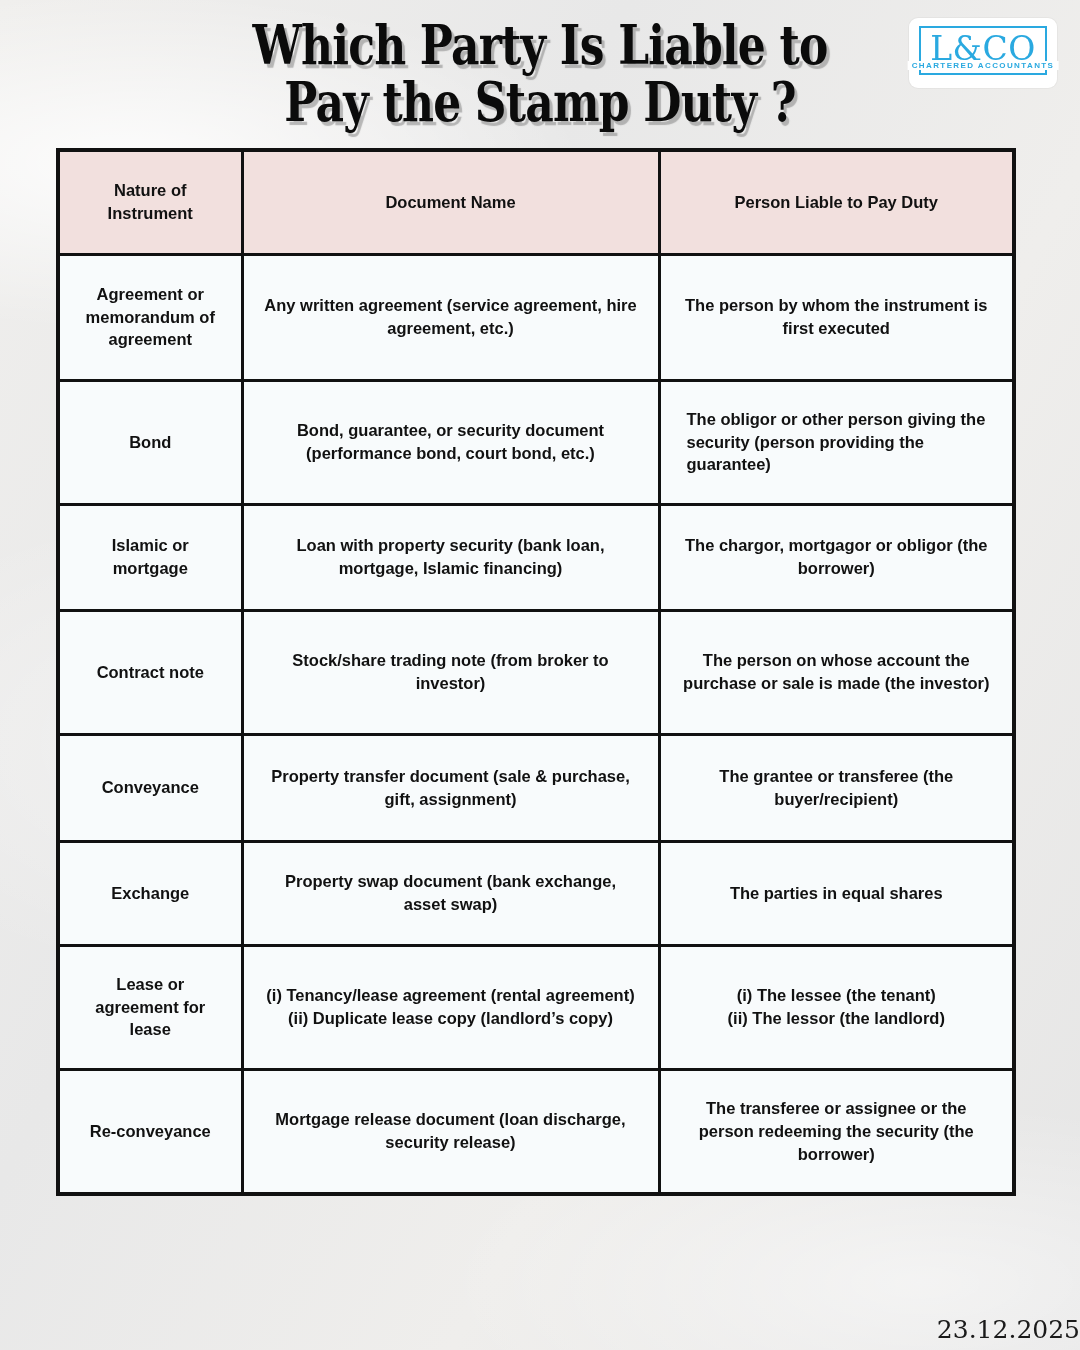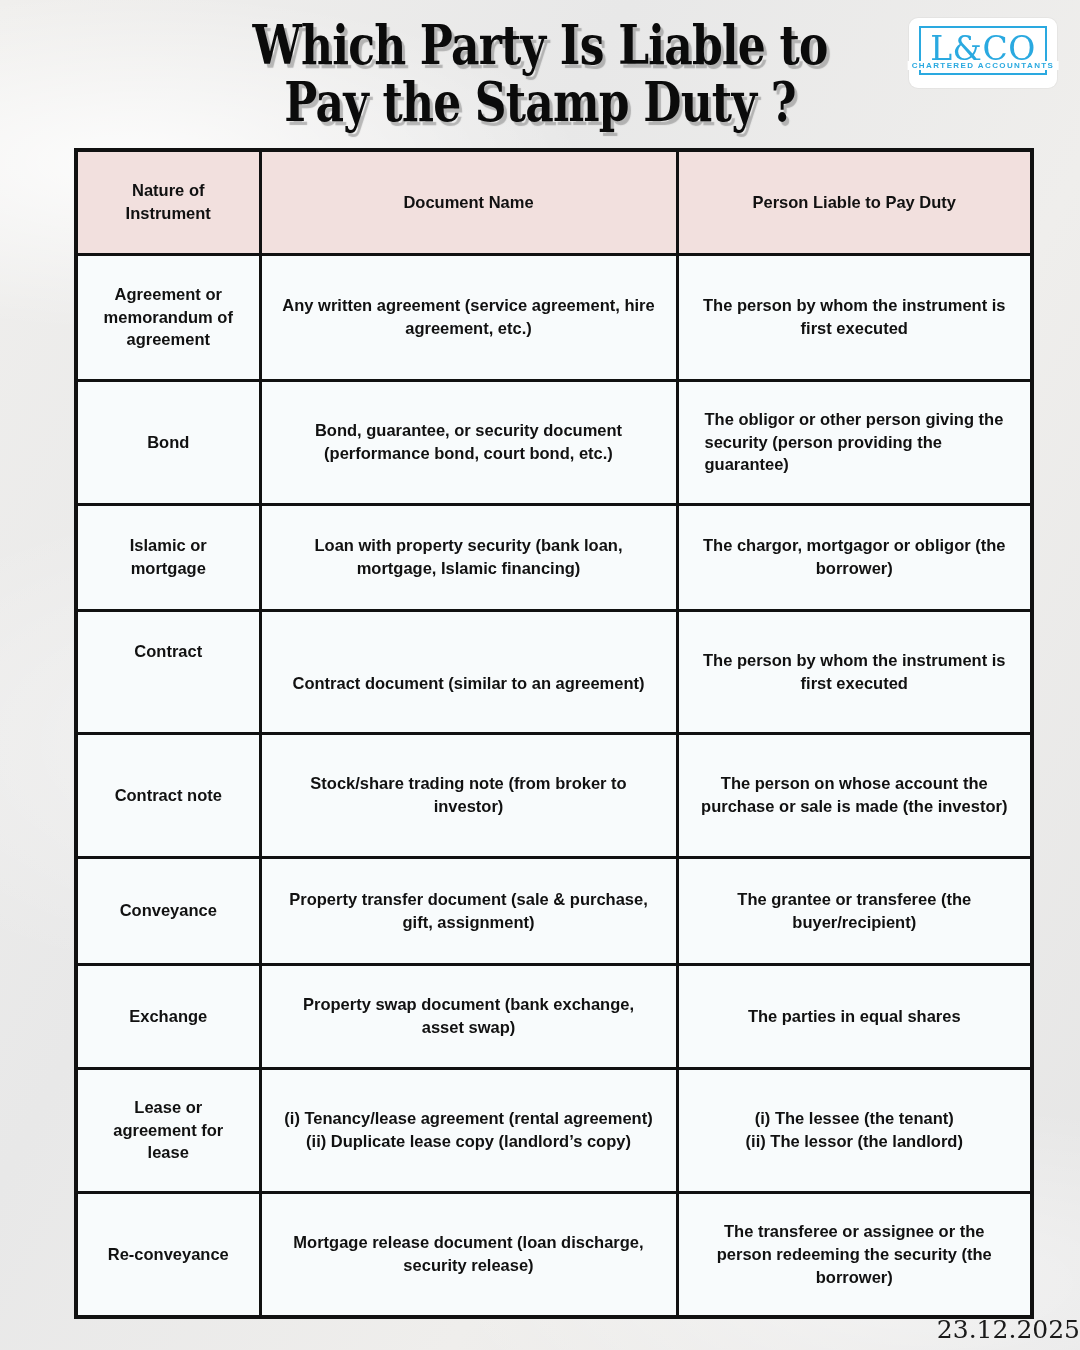--- a/index.html
+++ b/index.html
@@ -62,21 +62,21 @@
     background:#ffffff;
     padding:0 4px;
     white-space:nowrap;
     font-size:8px;font-weight:bold;
     letter-spacing:1.4px;
     color:var(--logo-blue);
   }
 
   
   table.duty-table{
-    position:absolute;left:74px;top:148px;
+    position:absolute;left:56px;top:148px;
     width:956px;
     border-collapse:collapse;
     table-layout:fixed;
   }
   .duty-table col.c1{width:184px;}
   .duty-table col.c2{width:417px;}
   .duty-table col.c3{width:355px;}
   .duty-table th,.duty-table td{
     border:3px solid var(--border);
     color:var(--text);
@@ -150,25 +150,20 @@
     <tr style="height:124px">
       <td>Bond</td>
       <td>Bond, guarantee, or security document (performance bond, court bond, etc.)</td>
       <td class="align-left">The obligor or other person giving the security (person providing the guarantee)</td>
     </tr>
     <tr style="height:106px">
       <td>Islamic or mortgage</td>
       <td>Loan with property security (bank loan, mortgage, Islamic financing)</td>
       <td>The chargor, mortgagor or obligor (the borrower)</td>
     </tr>
-    <tr style="height:123px">
-      <td class="valign-top">Contract</td>
-      <td class="pad-down">Contract document (similar to an agreement)</td>
-      <td>The person by whom the instrument is first executed</td>
-    </tr>
     <tr style="height:124px">
       <td>Contract note</td>
       <td>Stock/share trading note (from broker to investor)</td>
       <td>The person on whose account the purchase or sale is made (the investor)</td>
     </tr>
     <tr style="height:107px">
       <td>Conveyance</td>
       <td>Property transfer document (sale &amp; purchase, gift, assignment)</td>
       <td>The grantee or transferee (the buyer/recipient)</td>
     </tr>

